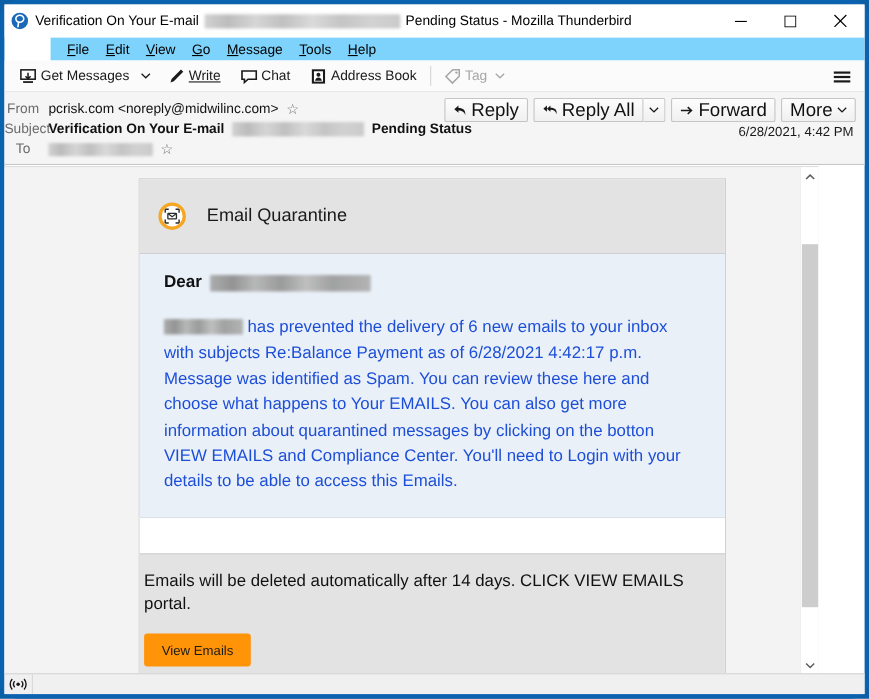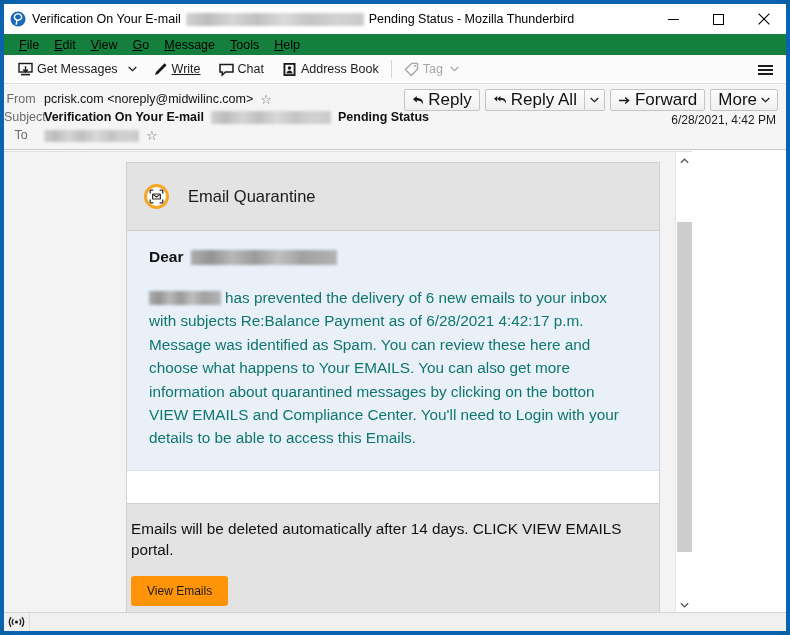--- a/index.html
+++ b/index.html
@@ -68,26 +68,27 @@
   .winbtn {
     width: 45px; height: 30px;
     display: flex; align-items: center; justify-content: center;
     color: #000;
   }
   .winbtn svg { display:block; }
 
   
   .menubar {
     height: 21px;
-    background: #15803d;
+    background: #7dd3fc;
     display: flex;
     align-items: center;
     padding-left: 8px;
     font-size: 12.5px;
     color: #000;
+    margin-left: 42px;
   }
   .menuitem {
     padding: 1px 8px 1px 7px;
     white-space: nowrap;
   }
   .menuitem u { text-decoration: underline; }
 
   
   .toolbar {
     height: 29px;
@@ -189,21 +190,21 @@
     top: 29px;
     font-size: 12px;
     color: #1a1a1a;
   }
 
   
   .bodywrap {
     position: absolute;
     left: 0;
     top: 147px;
-    width: 688px;
+    width: 740px;
     height: 461px;
     background: #f3f3f3;
     border-top: 1px solid #dcdcdc;
     overflow: hidden;
   }
   .scroll-area {
     position: absolute;
     left: 0; top: 0;
     width: 765px; height: 461px;
     background: #f3f3f3;
@@ -246,21 +247,21 @@
   .greeting {
     font-size: 15.5px;
     font-weight: bold;
     color: #111;
     display: flex; align-items: center;
     margin-bottom: 20px;
   }
   .para {
     font-size: 15.3px;
     line-height: 23.4px;
-    color: #0f766e;
+    color: #1d4ed8;
   }
   .card-gap {
     background: #ffffff;
     height: 33px;
     border-top: 1px solid #dbe3ea;
   }
   .card-foot {
     background: #e3e3e3;
     border-top: 1px solid #cfcfcf;
     padding: 14px 20px 18px 4px;

